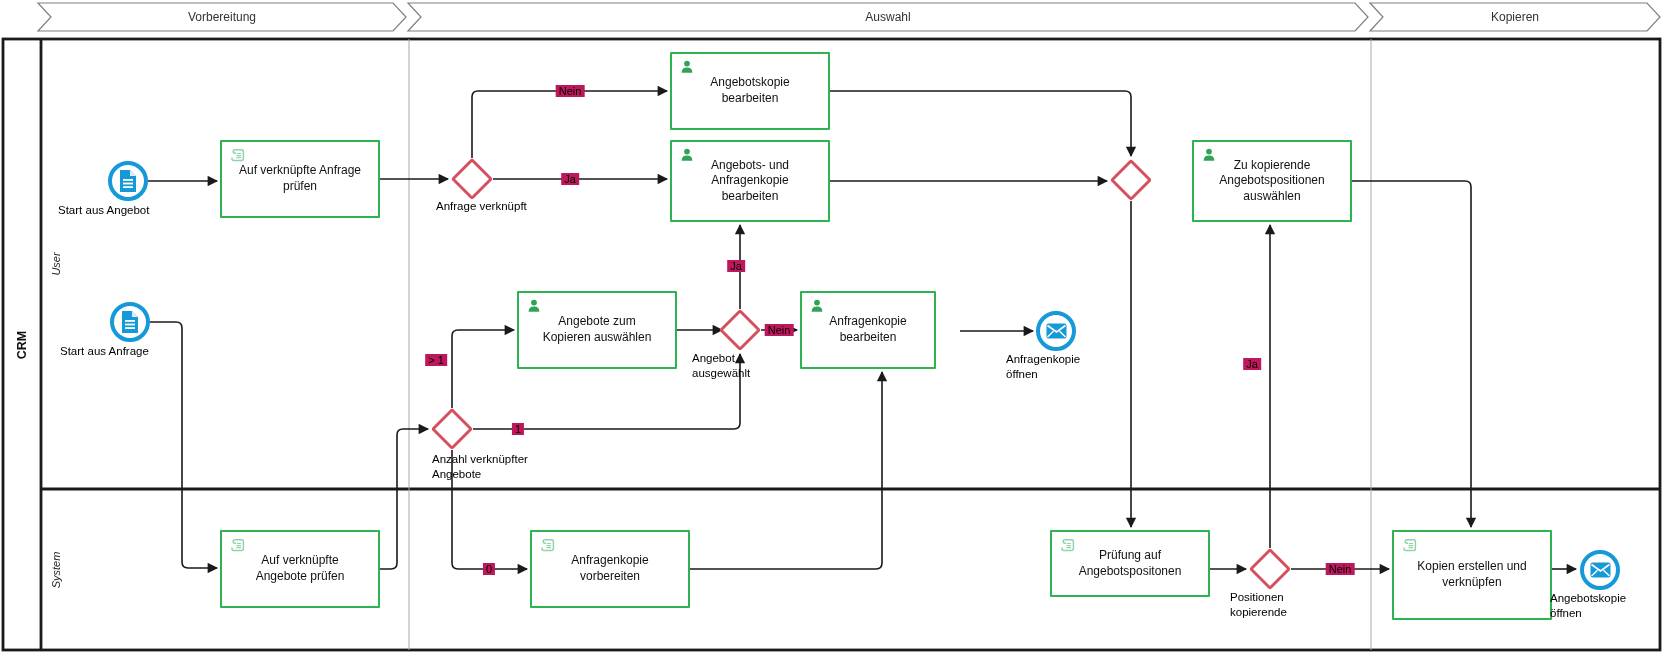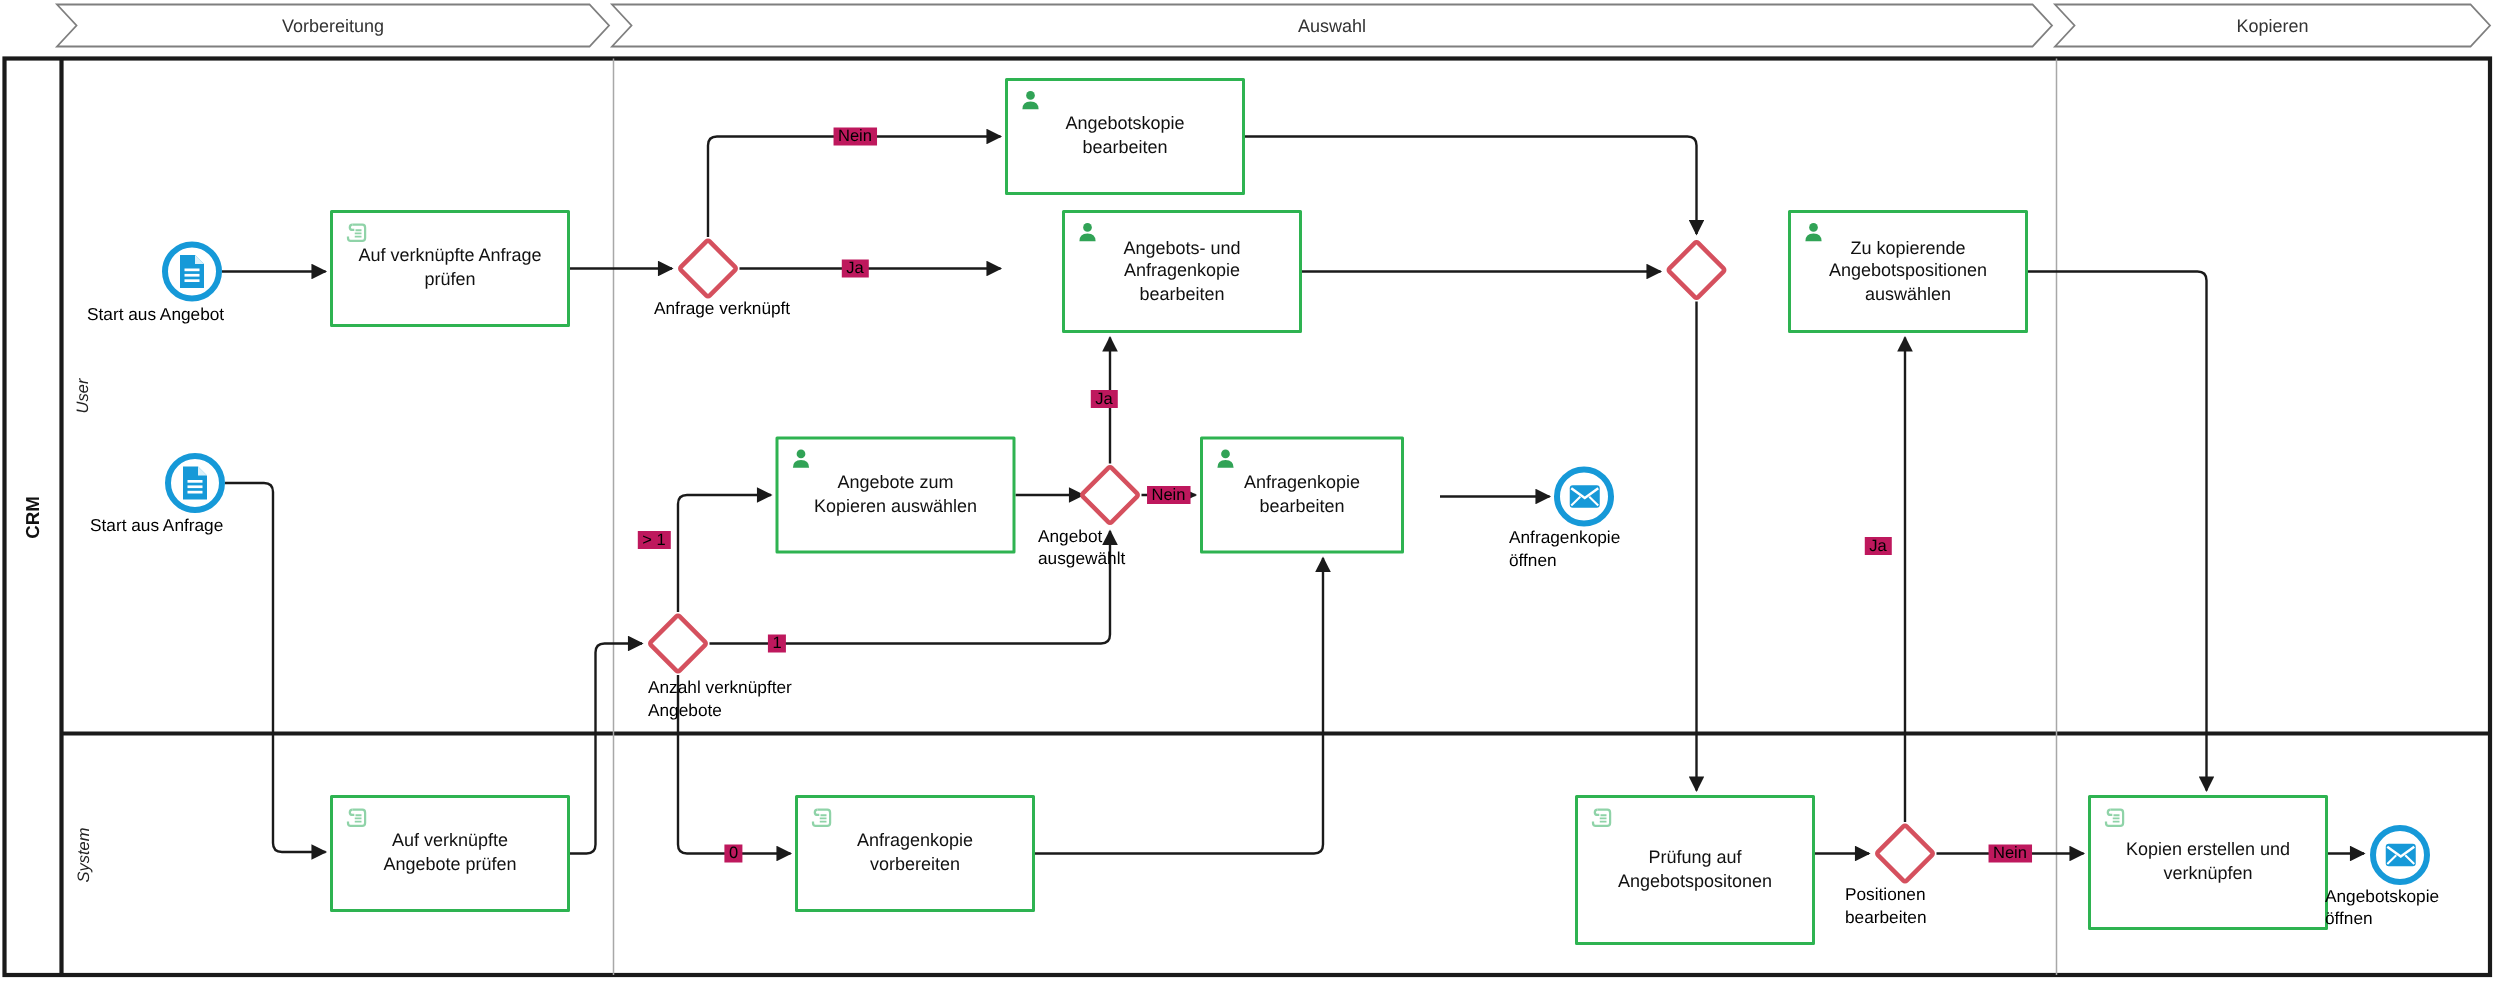--- a/index.html
+++ b/index.html
@@ -159,21 +159,21 @@
 <div class="task" style="left:670px;top:52px;width:160px;height:78px;">
   <svg class="corner-icon" width="16" height="16" viewBox="0 0 16 16">
     <g fill="#31a356">
         <circle cx="8" cy="4.6" r="2.9"></circle>
       <path d="M2.6,13.8 Q2.6,8.6 8,8.6 Q13.4,8.6 13.4,13.8 Z"></path>
       </g>
   </svg>
   <span>Angebotskopie bearbeiten</span>
 </div>
 
-<div class="task" style="left:708px;top:140px;width:160px;height:82px;">
+<div class="task" style="left:670px;top:140px;width:160px;height:82px;">
   <svg class="corner-icon" width="16" height="16" viewBox="0 0 16 16">
     <g fill="#31a356">
         <circle cx="8" cy="4.6" r="2.9"></circle>
       <path d="M2.6,13.8 Q2.6,8.6 8,8.6 Q13.4,8.6 13.4,13.8 Z"></path>
       </g>
   </svg>
   <span>Angebots- und Anfragenkopie bearbeiten</span>
 </div>
 
 <div class="task" style="left:517px;top:291px;width:160px;height:78px;">
@@ -221,21 +221,21 @@
   <svg class="corner-icon" width="17" height="17" viewBox="0 0 17 17">
     <g stroke="var(--task-icon-green)" stroke-width="1.5" fill="none">
       <path d="M6,2.8 H12.6 Q14.4,2.8 14.4,4.8 V11.6 Q14.4,13.6 12.4,13.6 H4.8 Q3,13.6 3,11.6 V10.6"></path>
       <path d="M6,2.8 Q4.2,2.8 4.2,4.6 Q4.2,6.3 6,6.3 H7.2"></path>
       <path d="M8,6.5 H12 M7.5,8.6 H12 M7.5,10.7 H12" stroke-width="1.2"></path>
     </g>
   </svg>
   <span>Anfragenkopie vorbereiten</span>
 </div>
 
-<div class="task" style="left:1050px;top:530px;width:160px;height:100px;">
+<div class="task" style="left:1050px;top:530px;width:160px;height:67px;">
   <svg class="corner-icon" width="17" height="17" viewBox="0 0 17 17">
     <g stroke="var(--task-icon-green)" stroke-width="1.5" fill="none">
       <path d="M6,2.8 H12.6 Q14.4,2.8 14.4,4.8 V11.6 Q14.4,13.6 12.4,13.6 H4.8 Q3,13.6 3,11.6 V10.6"></path>
       <path d="M6,2.8 Q4.2,2.8 4.2,4.6 Q4.2,6.3 6,6.3 H7.2"></path>
       <path d="M8,6.5 H12 M7.5,8.6 H12 M7.5,10.7 H12" stroke-width="1.2"></path>
     </g>
   </svg>
   <span>Prüfung auf Angebotspositonen</span>
 </div>
 
@@ -255,21 +255,21 @@
 
 <div class="gateway" style="left:725px;top:315px;"></div>
 <div class="node-label" style="left:692px;top:351px;width:96px;">Angebot ausgewählt</div>
 
 <div class="gateway" style="left:437px;top:414px;"></div>
 <div class="node-label" style="left:432px;top:452px;width:120px;">Anzahl verknüpfter Angebote</div>
 
 <div class="gateway" style="left:1116px;top:165px;"></div>
 
 <div class="gateway" style="left:1255px;top:554px;"></div>
-<div class="node-label" style="left:1230px;top:590px;width:80px;">Positionen bearbeiten</div>
+<div class="node-label" style="left:1230px;top:590px;width:80px;">Positionen kopierende</div>
 
 <div class="elabel" style="left:570px;top:91px;">Nein</div>
 <div class="elabel" style="left:570px;top:179px;">Ja</div>
 <div class="elabel" style="left:436px;top:360px;">&gt; 1</div>
 <div class="elabel" style="left:518px;top:429px;">1</div>
 <div class="elabel" style="left:489px;top:569px;">0</div>
 <div class="elabel" style="left:736px;top:266px;">Ja</div>
 <div class="elabel" style="left:779px;top:330px;">Nein</div>
 <div class="elabel" style="left:1252px;top:364px;">Ja</div>
 <div class="elabel" style="left:1340px;top:569px;">Nein</div>

